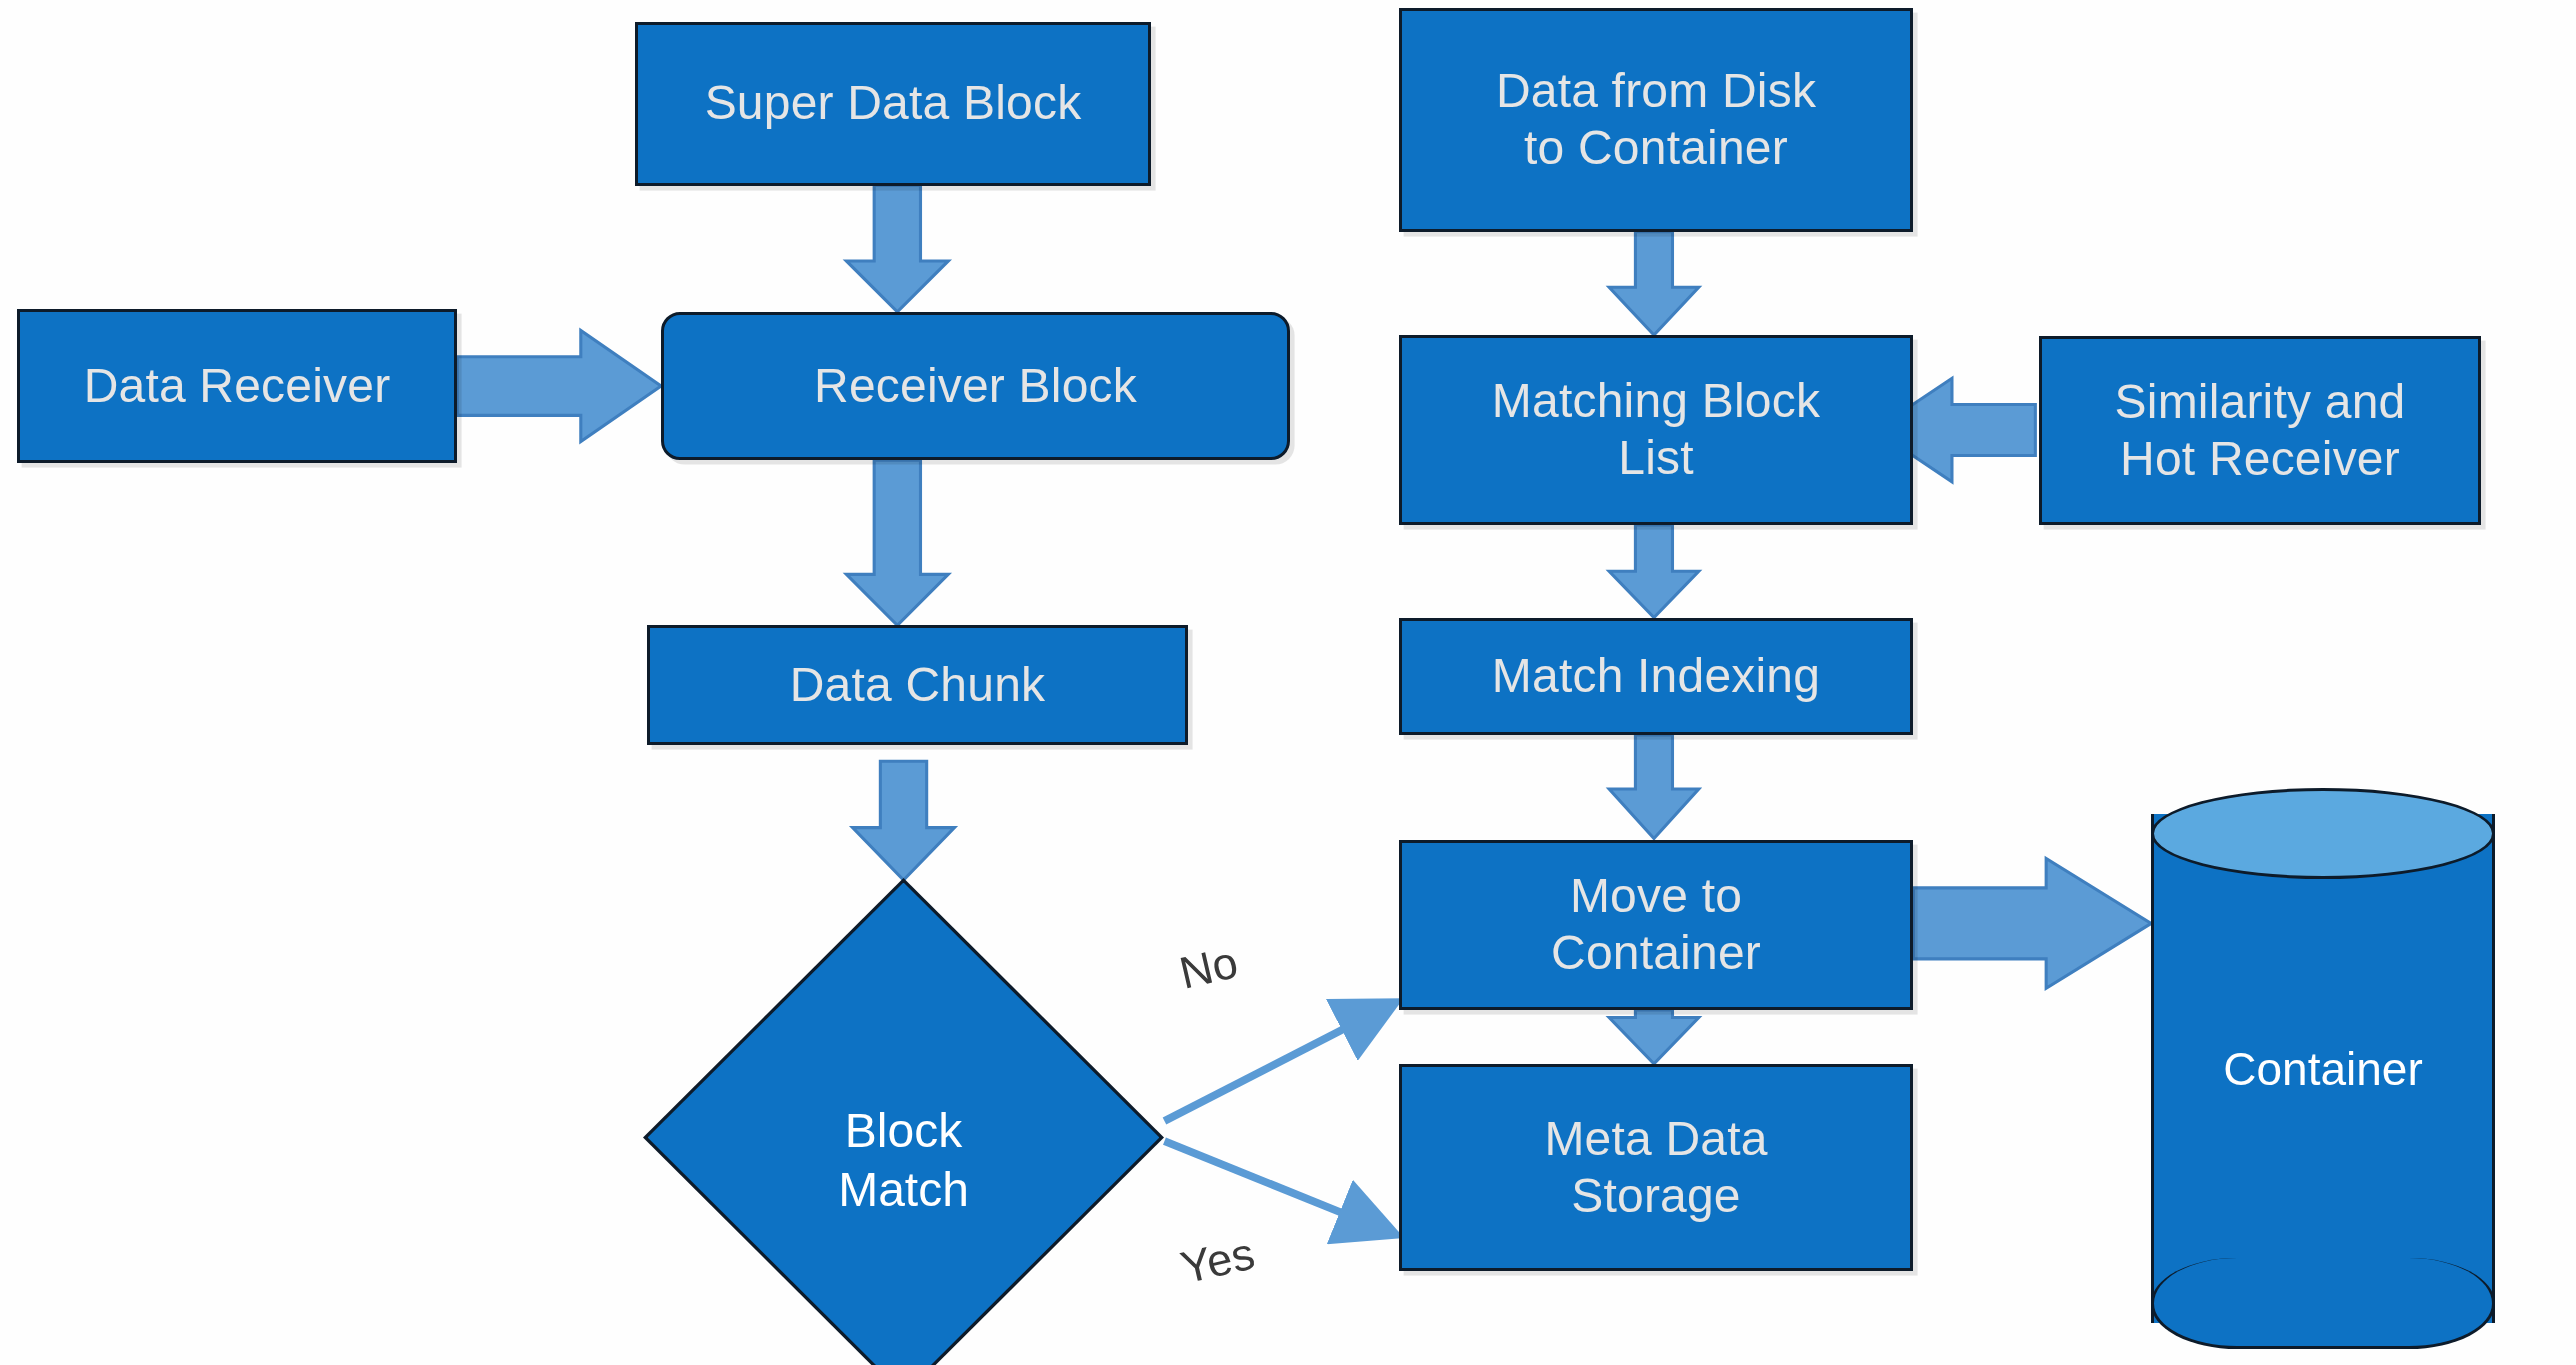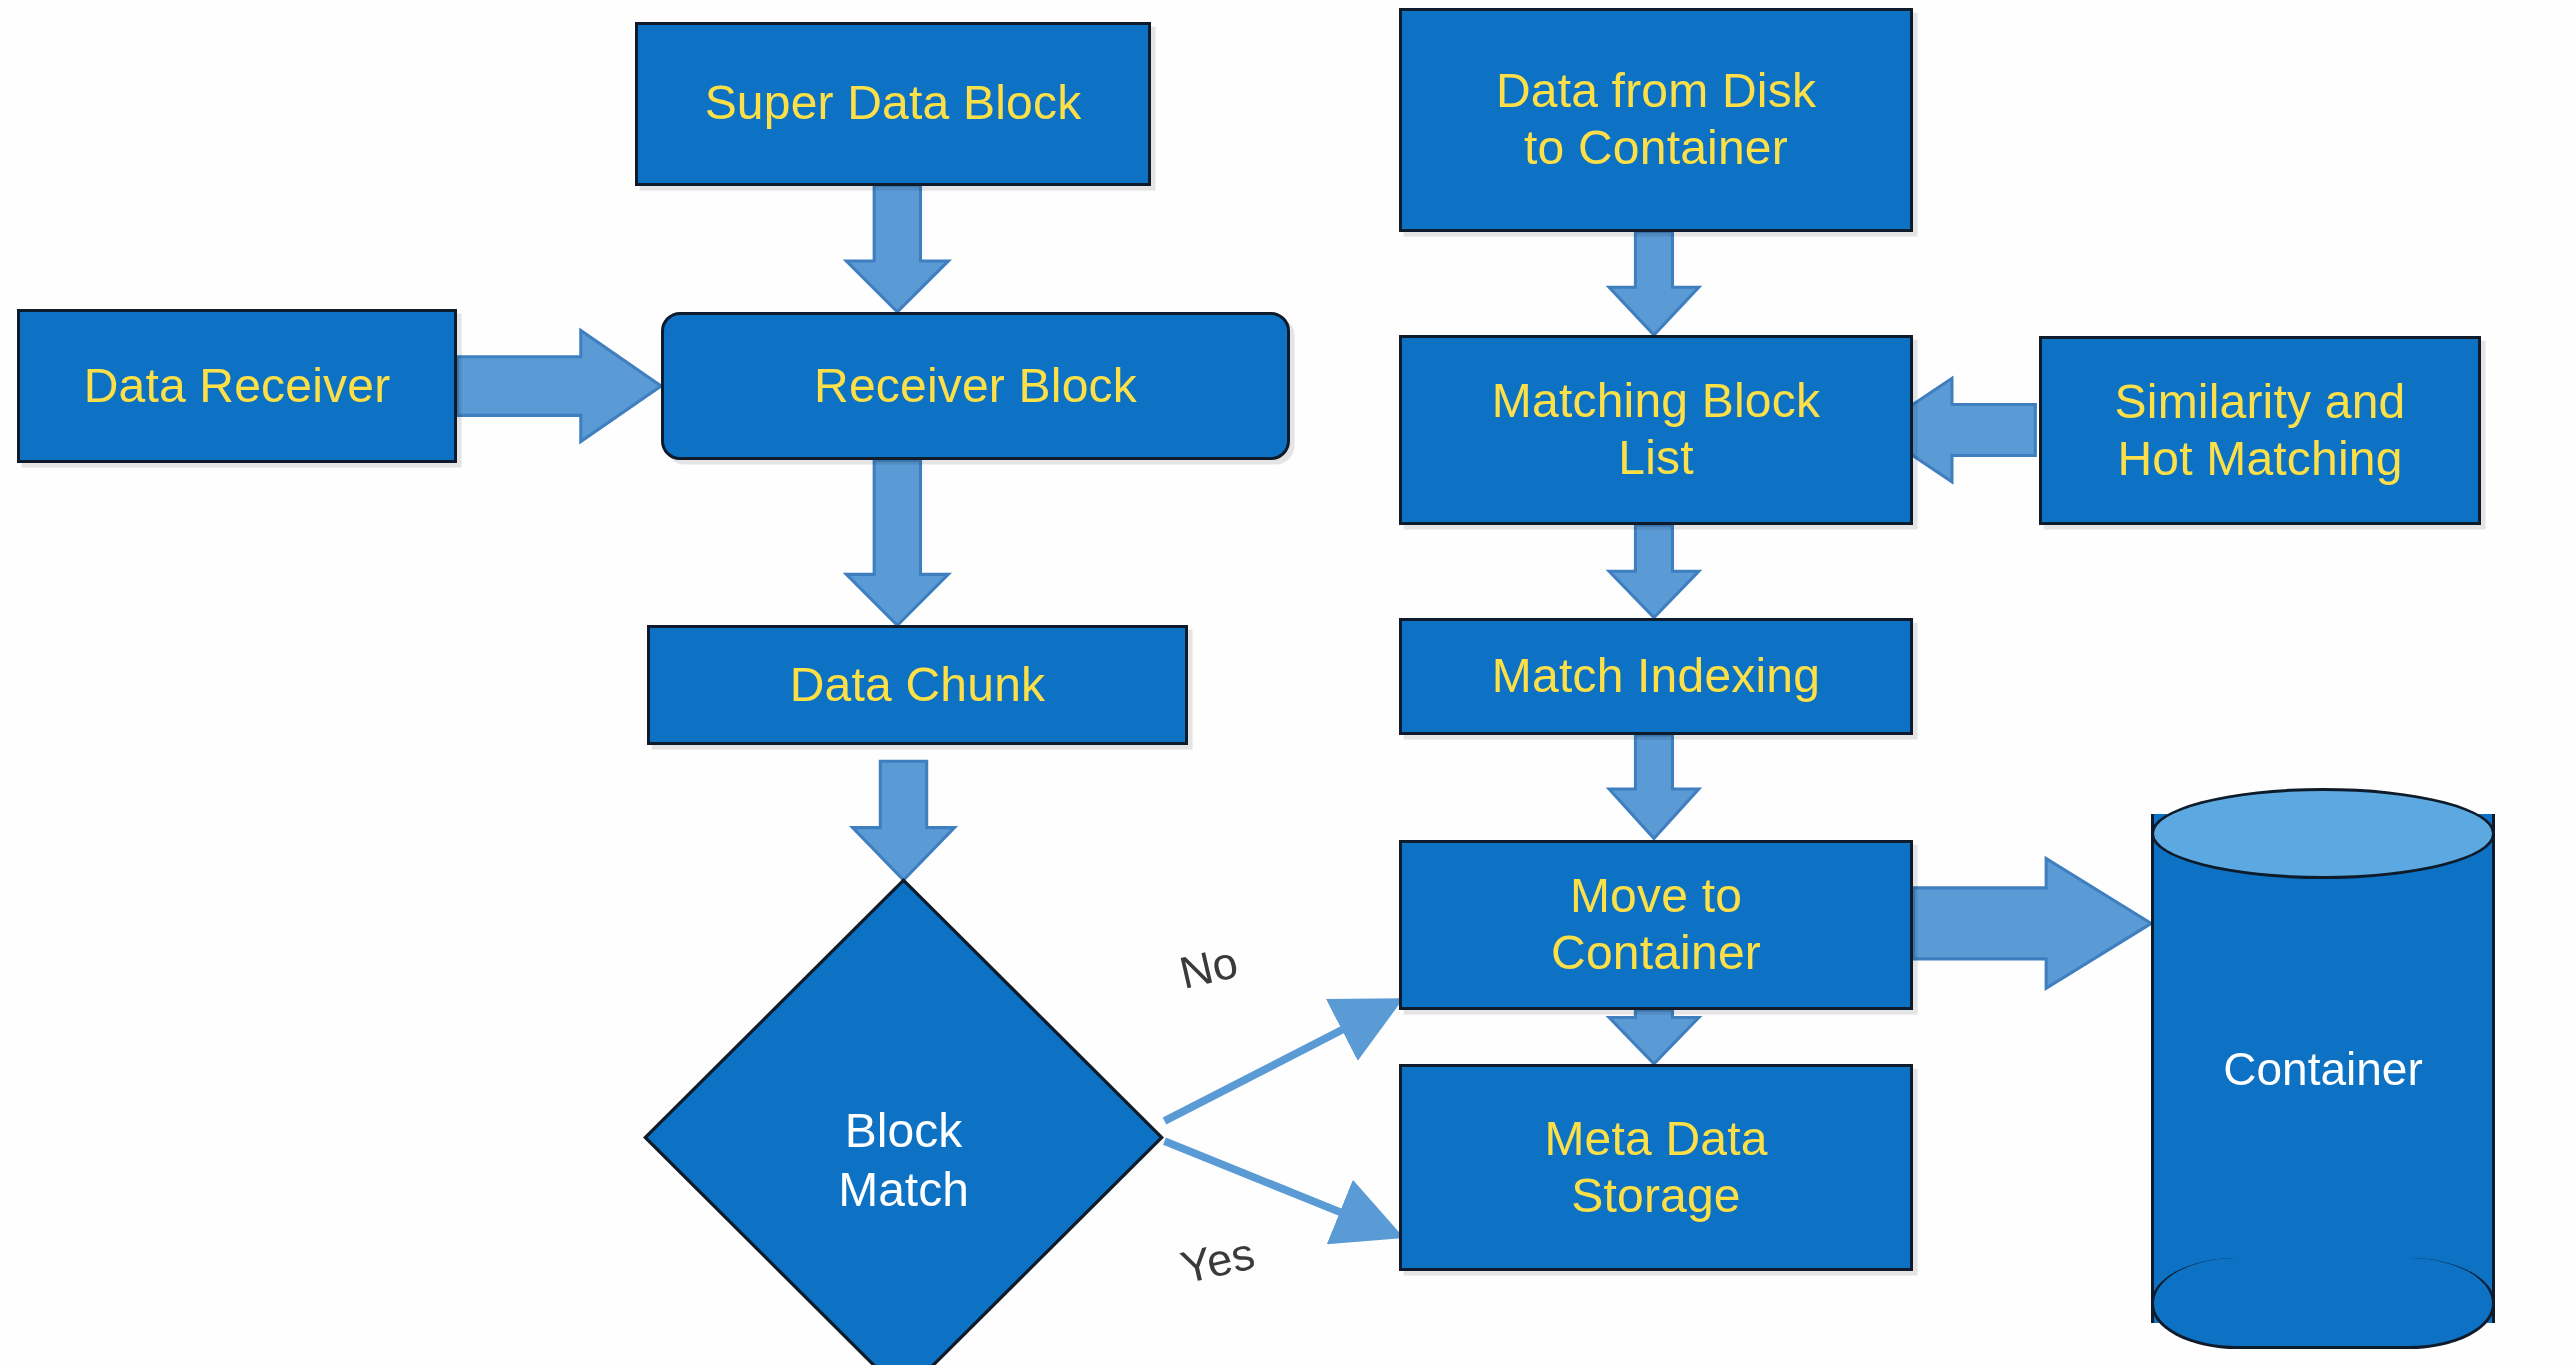--- a/index.html
+++ b/index.html
@@ -8,21 +8,21 @@
     position:relative;
     width:2576px;height:1365px;
     background:#fefefe;
     overflow:hidden;
   }
   .node{
     position:absolute;
     box-sizing:border-box;
     background:#0d72c4;
     border:3.9px solid #0d1b2a;
-    color:#fde047;
+    color:#e5e5e5;
     display:flex;
     align-items:center;
     justify-content:center;
     text-align:center;
     line-height:1.18;
     font-size:48px;
     letter-spacing:0.2px;
     white-space:pre-line;
     box-shadow:4.6px 4.6px 0 rgba(0,0,0,.10);
   }
@@ -155,21 +155,21 @@
 Match</div>
   </div>
 
   <div class="node" style="left:1399px;top:7.7px;width:514px;height:224px;text-align:center;">Data from Disk
 to Container</div>
 
   <div class="node" style="left:1399px;top:335px;width:514px;height:190px;">Matching Block
 List</div>
 
   <div class="node" style="left:2039px;top:336px;width:442px;height:189px;">Similarity and
-Hot Matching</div>
+Hot Receiver</div>
 
   <div class="node" style="left:1399px;top:618px;width:514px;height:117px;">Match Indexing</div>
 
   <div class="node" style="left:1399px;top:840px;width:514px;height:170px;">Move to
 Container</div>
 
   <div class="node" style="left:1399px;top:1064px;width:514px;height:207px;">Meta Data
 Storage</div>
 
   <div class="cyl" style="left:2151px;top:788px;width:344px;height:561px;">

